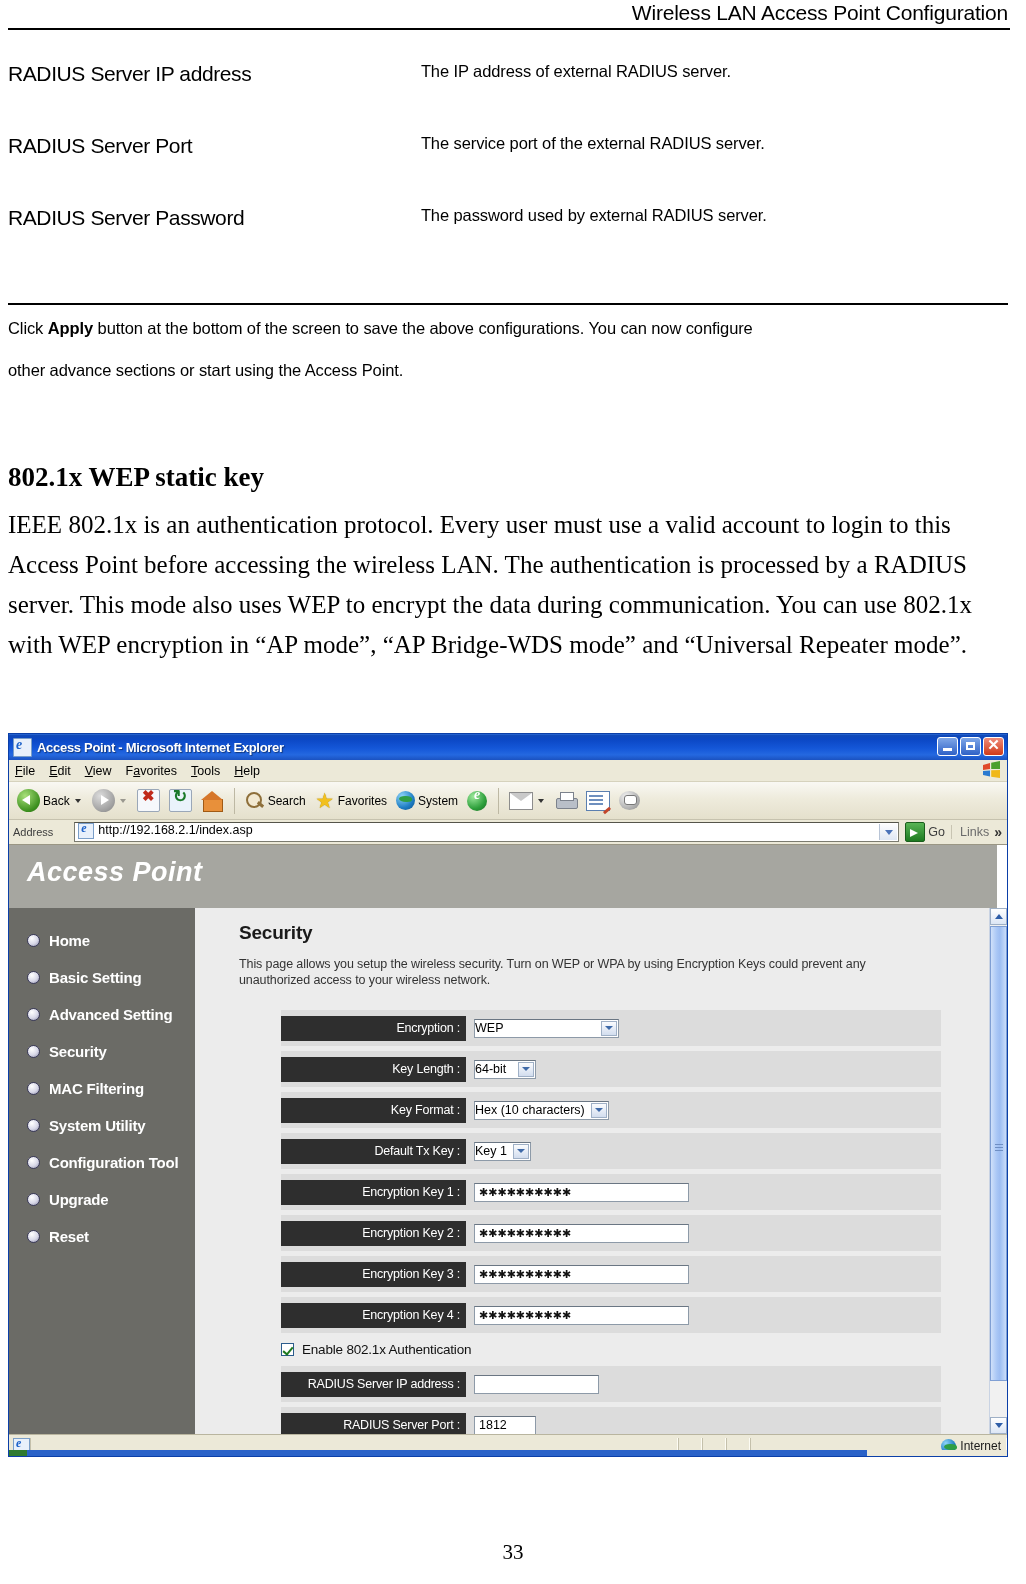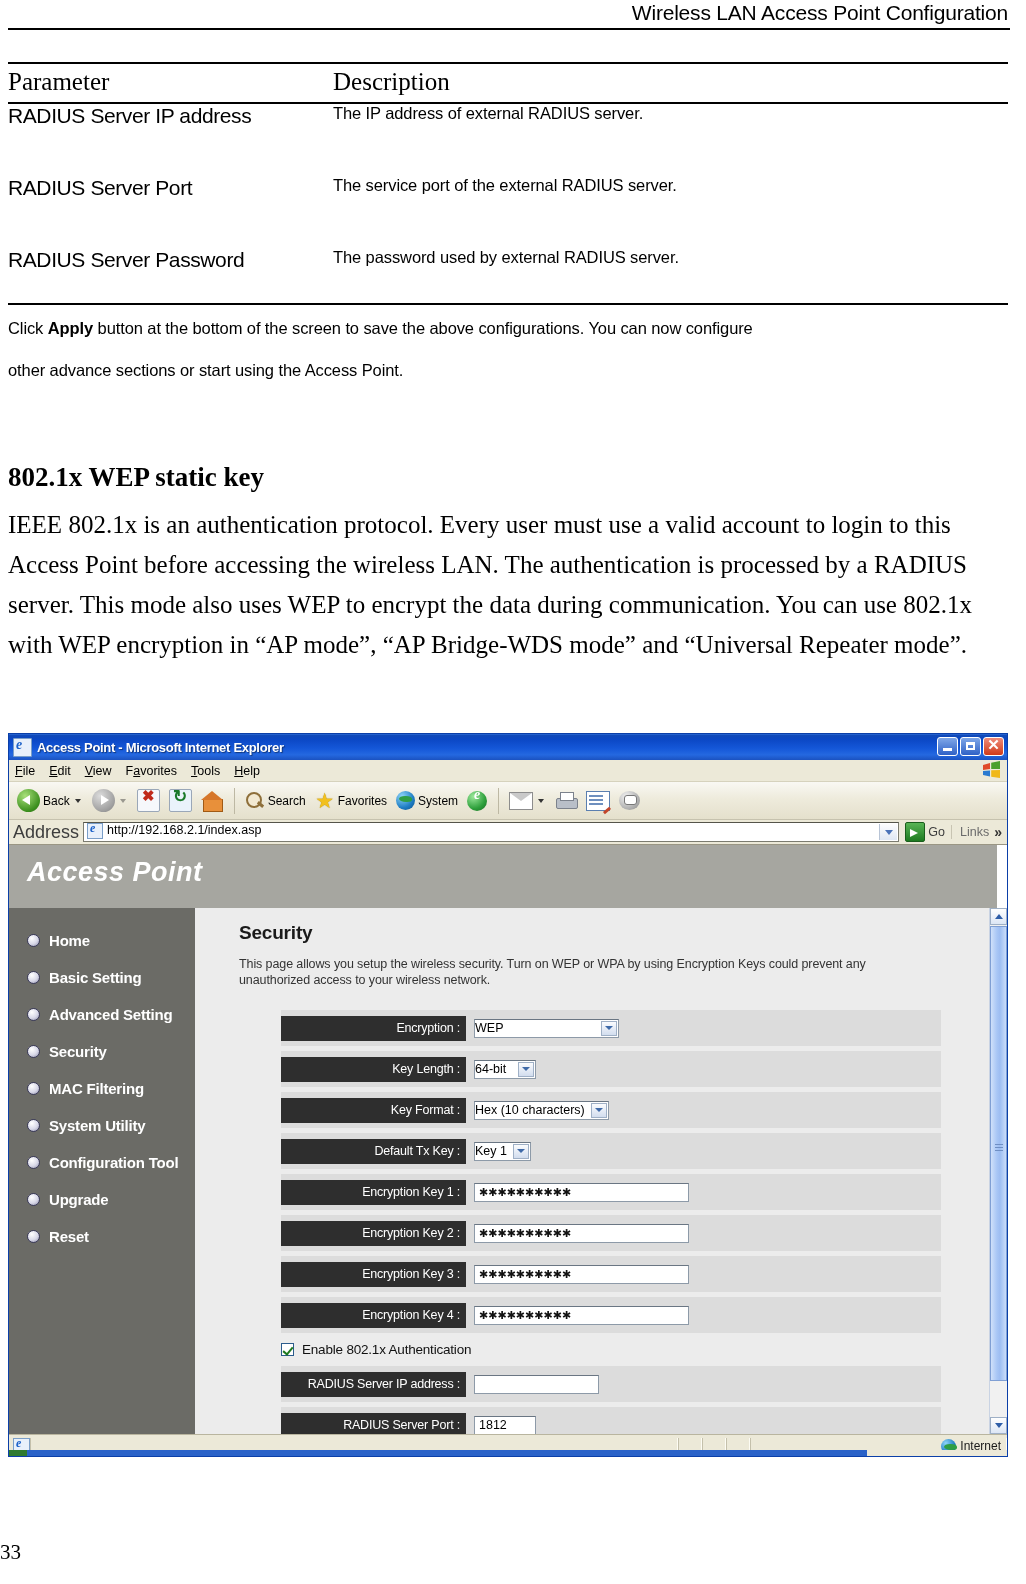--- a/index.html
+++ b/index.html
@@ -120,21 +120,21 @@
     font-family: "Liberation Serif", serif;
     font-size: 25px;
     line-height: 40px;
     color: #000;
   }
 
   .page-number {
     position: absolute;
     left: 0; top: 1540px;
     width: 1026px;
-    text-align: left;
+    text-align: center;
     font-family: "Liberation Serif", serif;
     font-size: 21px;
     color: #000;
   }
 
   
   .browser {
     position: absolute;
     left: 8px; top: 733px;
     width: 1000px;
@@ -395,23 +395,23 @@
     height: 24px;
     background: #ece9d8;
     display: flex;
     align-items: center;
     padding-left: 4px;
     border-bottom: 1px solid #9a9684;
     position: relative;
   }
   .addr-label {
     font-family: "Liberation Sans", sans-serif;
-    font-size: 18px;
+    font-size: 11px;
     color: #3d3d3d;
-    margin-right: 4px;
+    margin-right: 21px;
   }
   .addr-field {
     flex: 1 1 auto;
     height: 20px;
     background: #ffffff;
     border: 1px solid #7b7b6f;
     border-top-color:#55554b;
     display: flex;
     align-items: flex-start;
     padding-left: 2px;
@@ -780,24 +780,20 @@
 </head>
 <body>
 
 <div class="page">
 
   <div class="doc-header">Wireless LAN Access Point Configuration</div>
   <div class="doc-header-rule"></div>
 
   <table class="param-table">
     <tbody>
-        <tr class="rule-top">
-      <th class="c1">Parameter</th>
-      <th>Description</th>
-    </tr>
     <tr>
       <td class="param-name">RADIUS Server IP address</td>
       <td class="param-desc">The IP address of external RADIUS server.</td>
     </tr>
     <tr class="param-row-spacer">
           <td></td>
           <td></td>
         </tr>
     <tr>
       <td class="param-name">RADIUS Server Port</td>

